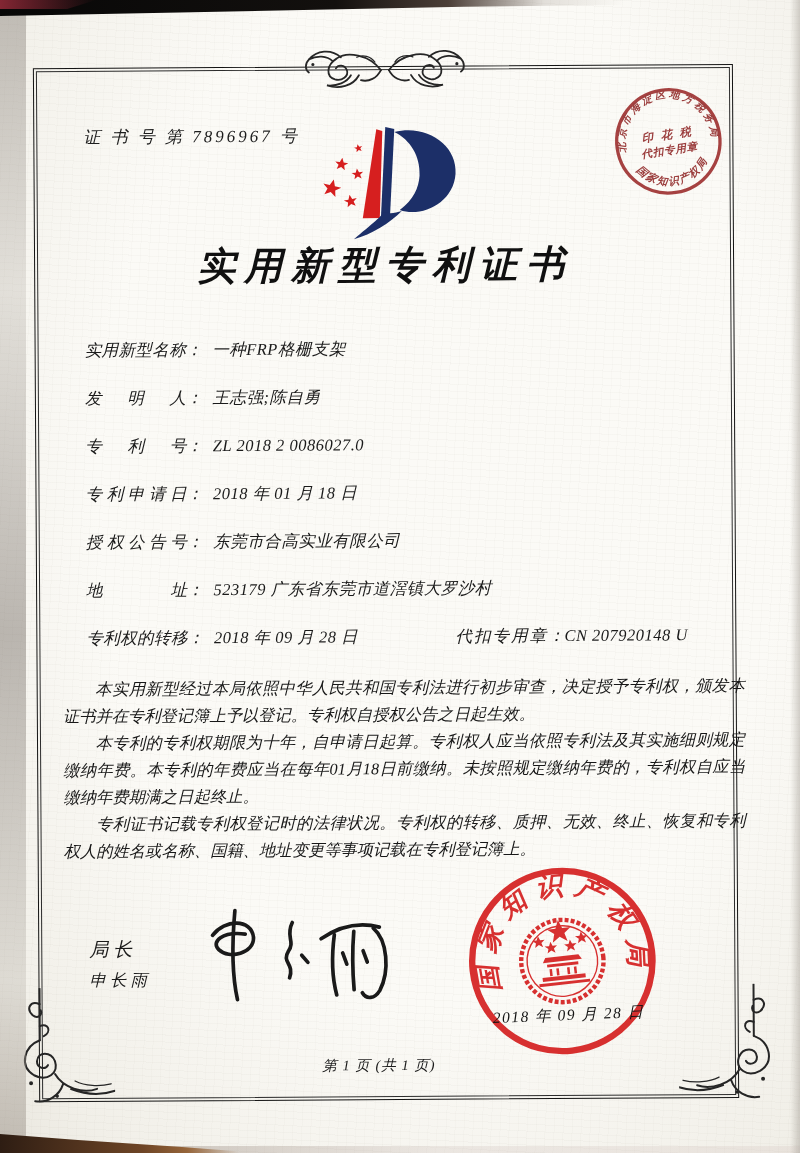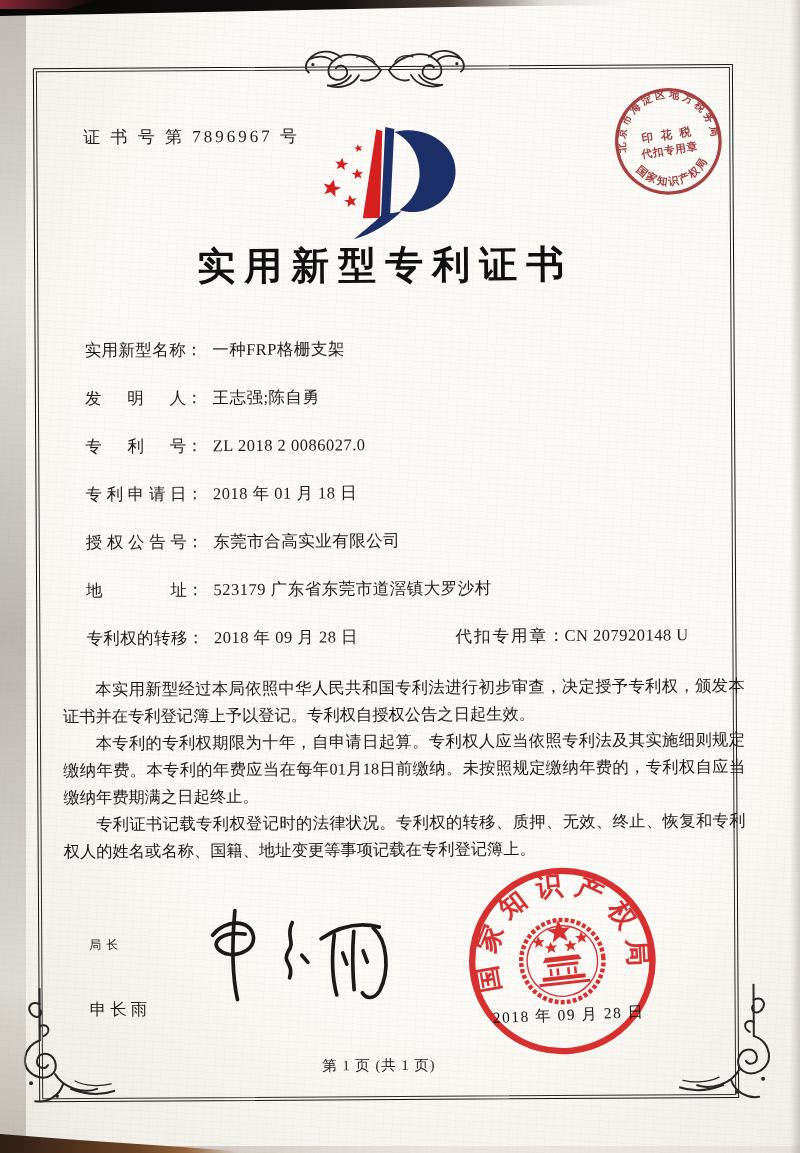--- a/index.html
+++ b/index.html
@@ -1,21 +1,21 @@
 <!DOCTYPE html>
 <html><head>
 <meta charset="utf-8">
 <style>
   html,body{margin:0;padding:0;}
   body{
     width:800px;height:1153px;overflow:hidden;
     font-family:"Liberation Serif","DejaVu Serif",serif;
     background:#b9b4ac;
   }
-  .photo{position:relative;width:800px;height:1153px;background:#ec4899;overflow:hidden;}
+  .photo{position:relative;width:800px;height:1153px;background:#ec4899;overflow:hidden;font-style:italic;}
   .paper{
     position:absolute;inset:0;
     background:radial-gradient(ellipse at 55% 42%, #fbfaf6 55%, #f1efe8 88%, #e9e6de 100%);
   }
   .texture{
     position:absolute;inset:0;pointer-events:none;
     background:
       repeating-linear-gradient(3deg, rgba(110,100,80,.030) 0 1px, transparent 1px 7px),
       repeating-linear-gradient(93deg, rgba(110,100,80,.022) 0 1px, transparent 1px 9px);
   }
@@ -64,22 +64,22 @@
   .fvalue{letter-spacing:.5px;}
   .grant-right{position:absolute;left:369px;top:0;}
   .grant-right .flabel2{letter-spacing:2px;}
 
   .body-text{
     position:absolute;left:62px;top:674px;width:682px;
     font-size:16.3px;line-height:27px;color:#181818;text-align:justify;
   }
   .body-text p{margin:0;text-indent:2em;}
 
-  .sig-title{position:absolute;left:87px;top:935px;font-size:12px;letter-spacing:5px;color:#1b1b1b;}
-  .sig-name{position:absolute;left:87px;top:997px;font-size:16.5px;letter-spacing:4px;color:#1b1b1b;}
+  .sig-title{position:absolute;left:87px;top:935px;font-size:19px;letter-spacing:5px;color:#1b1b1b;}
+  .sig-name{position:absolute;left:87px;top:968px;font-size:16.5px;letter-spacing:4px;color:#1b1b1b;}
   .sig-script{position:absolute;left:196px;top:893px;width:215px;height:112px;}
 
   .seal{
     position:absolute;left:462px;top:864px;width:196px;height:196px;
     transform:rotate(-6deg);mix-blend-mode:multiply;opacity:.93;
   }
   .seal-date{
     position:absolute;left:468px;top:1006px;width:196px;text-align:center;
     font-size:15.5px;letter-spacing:1.5px;color:#141414;transform:rotate(-2deg);
   }

